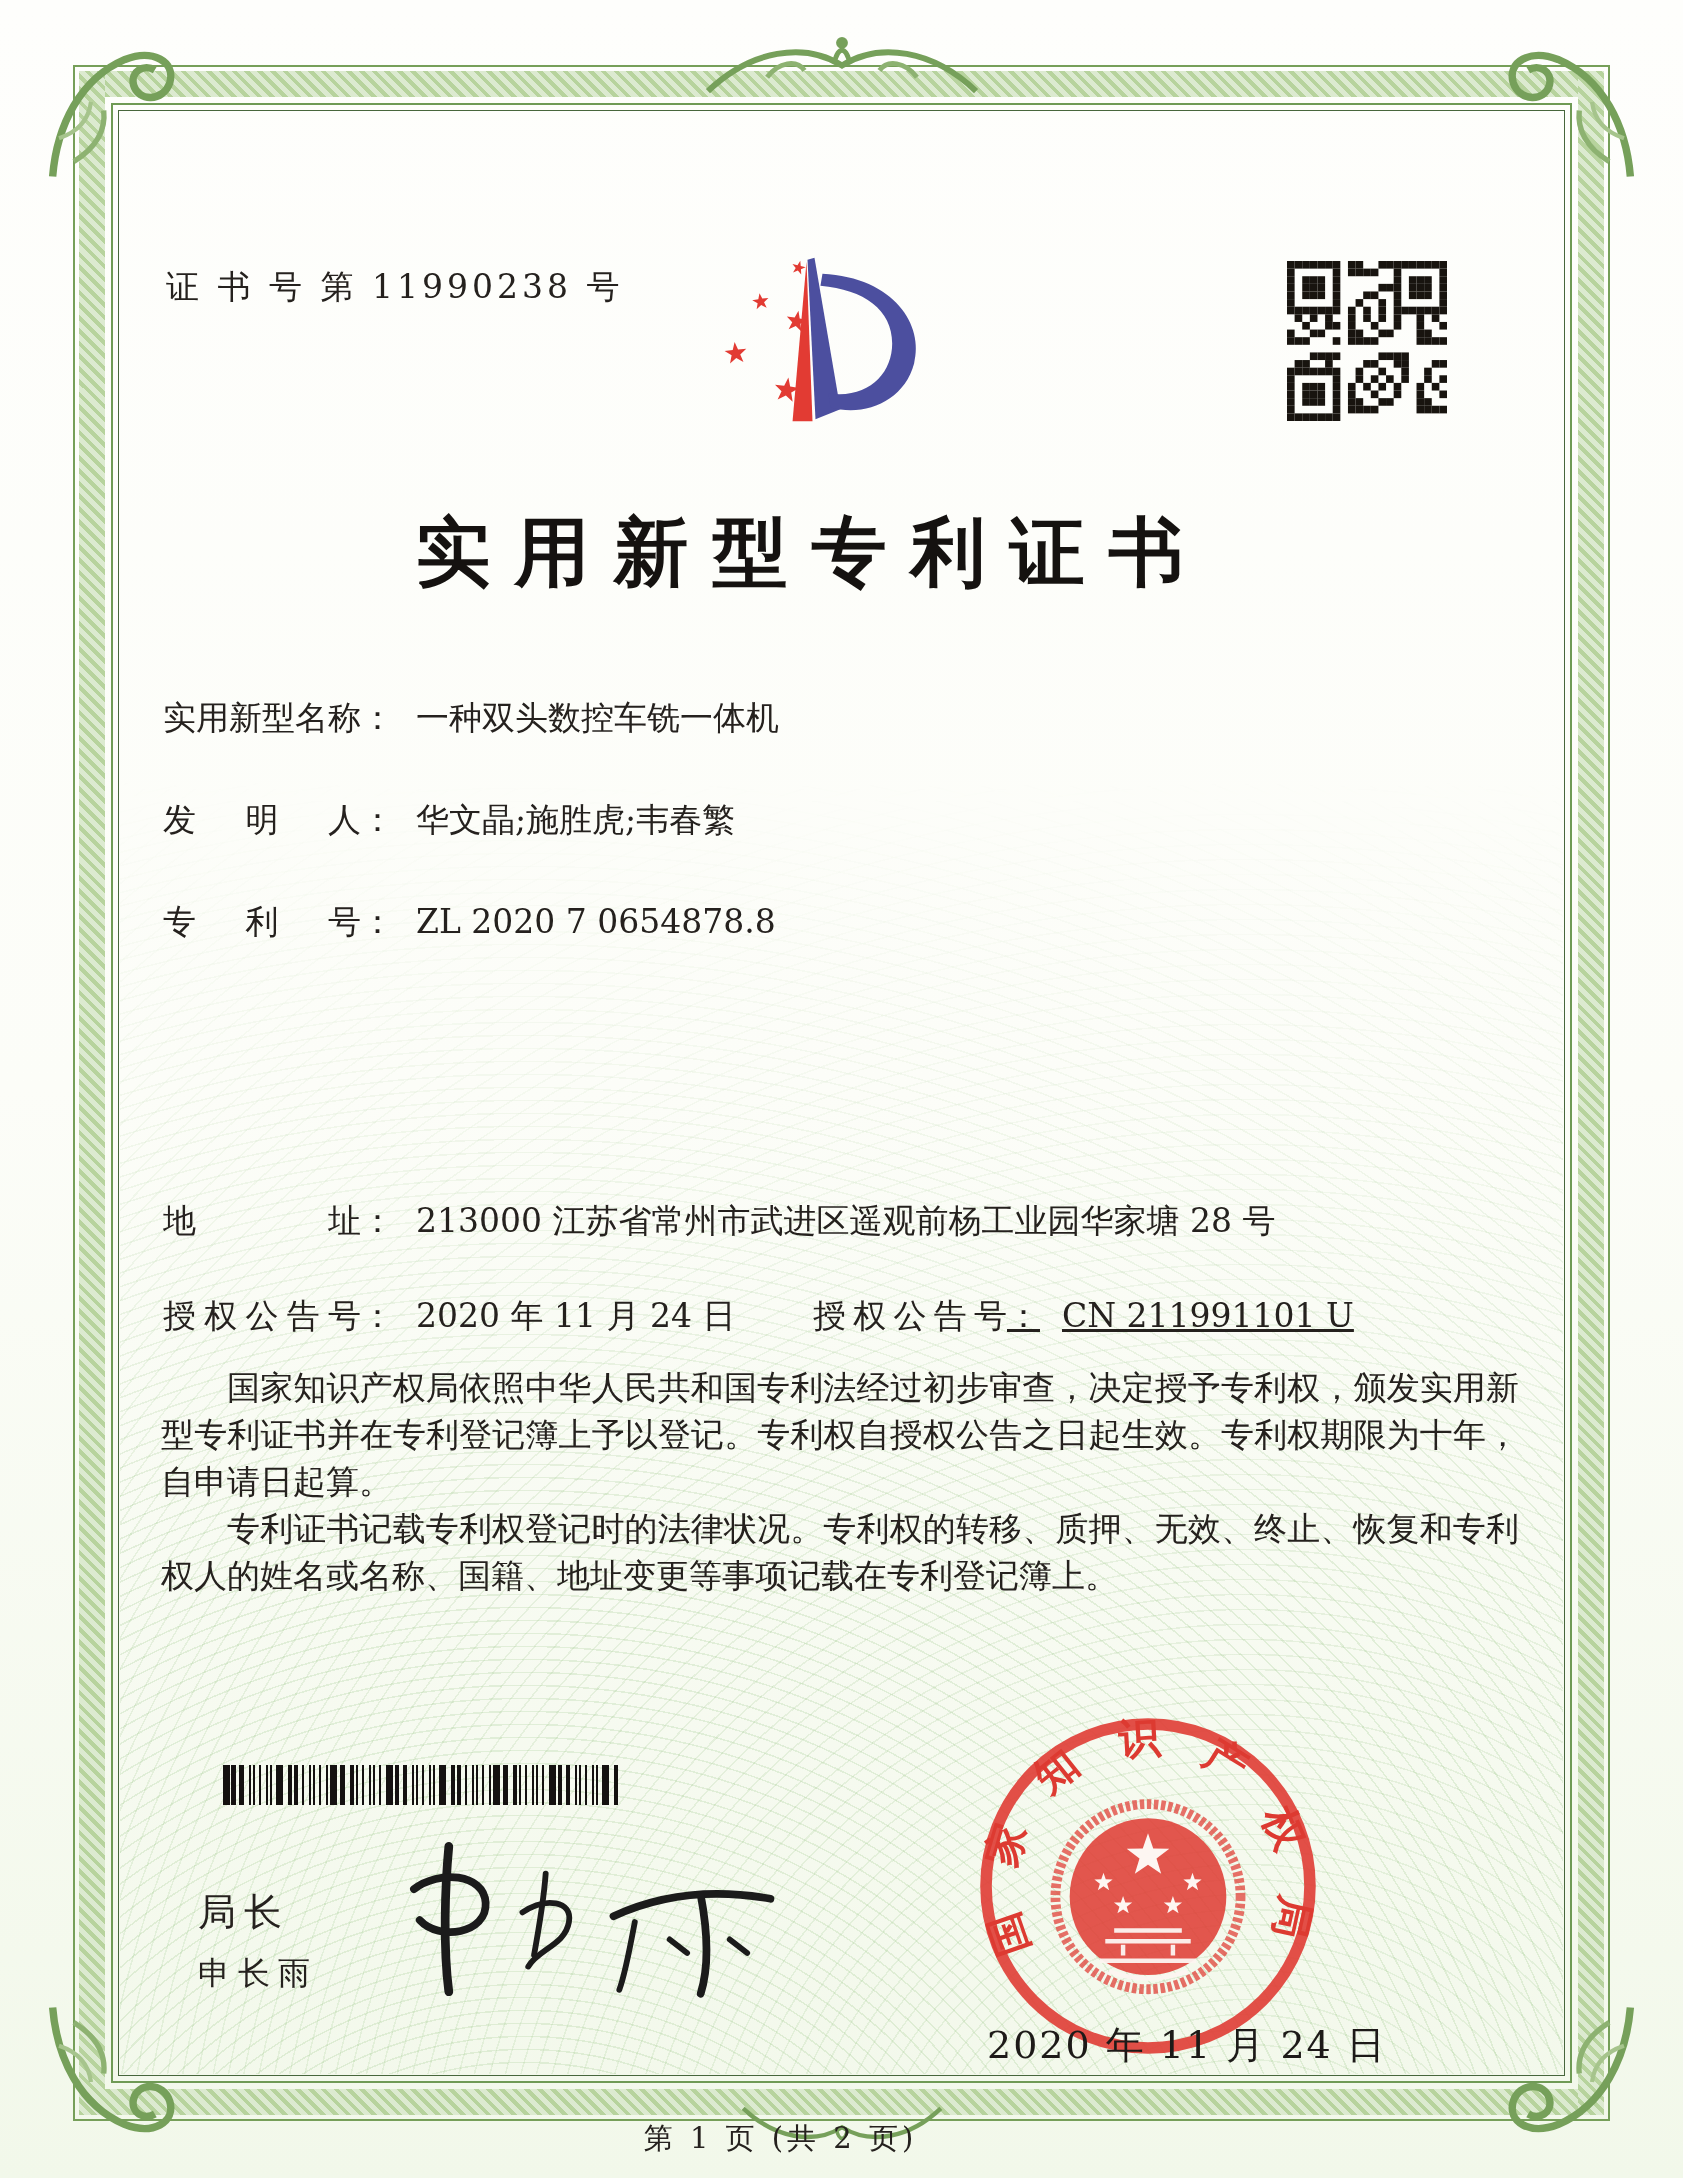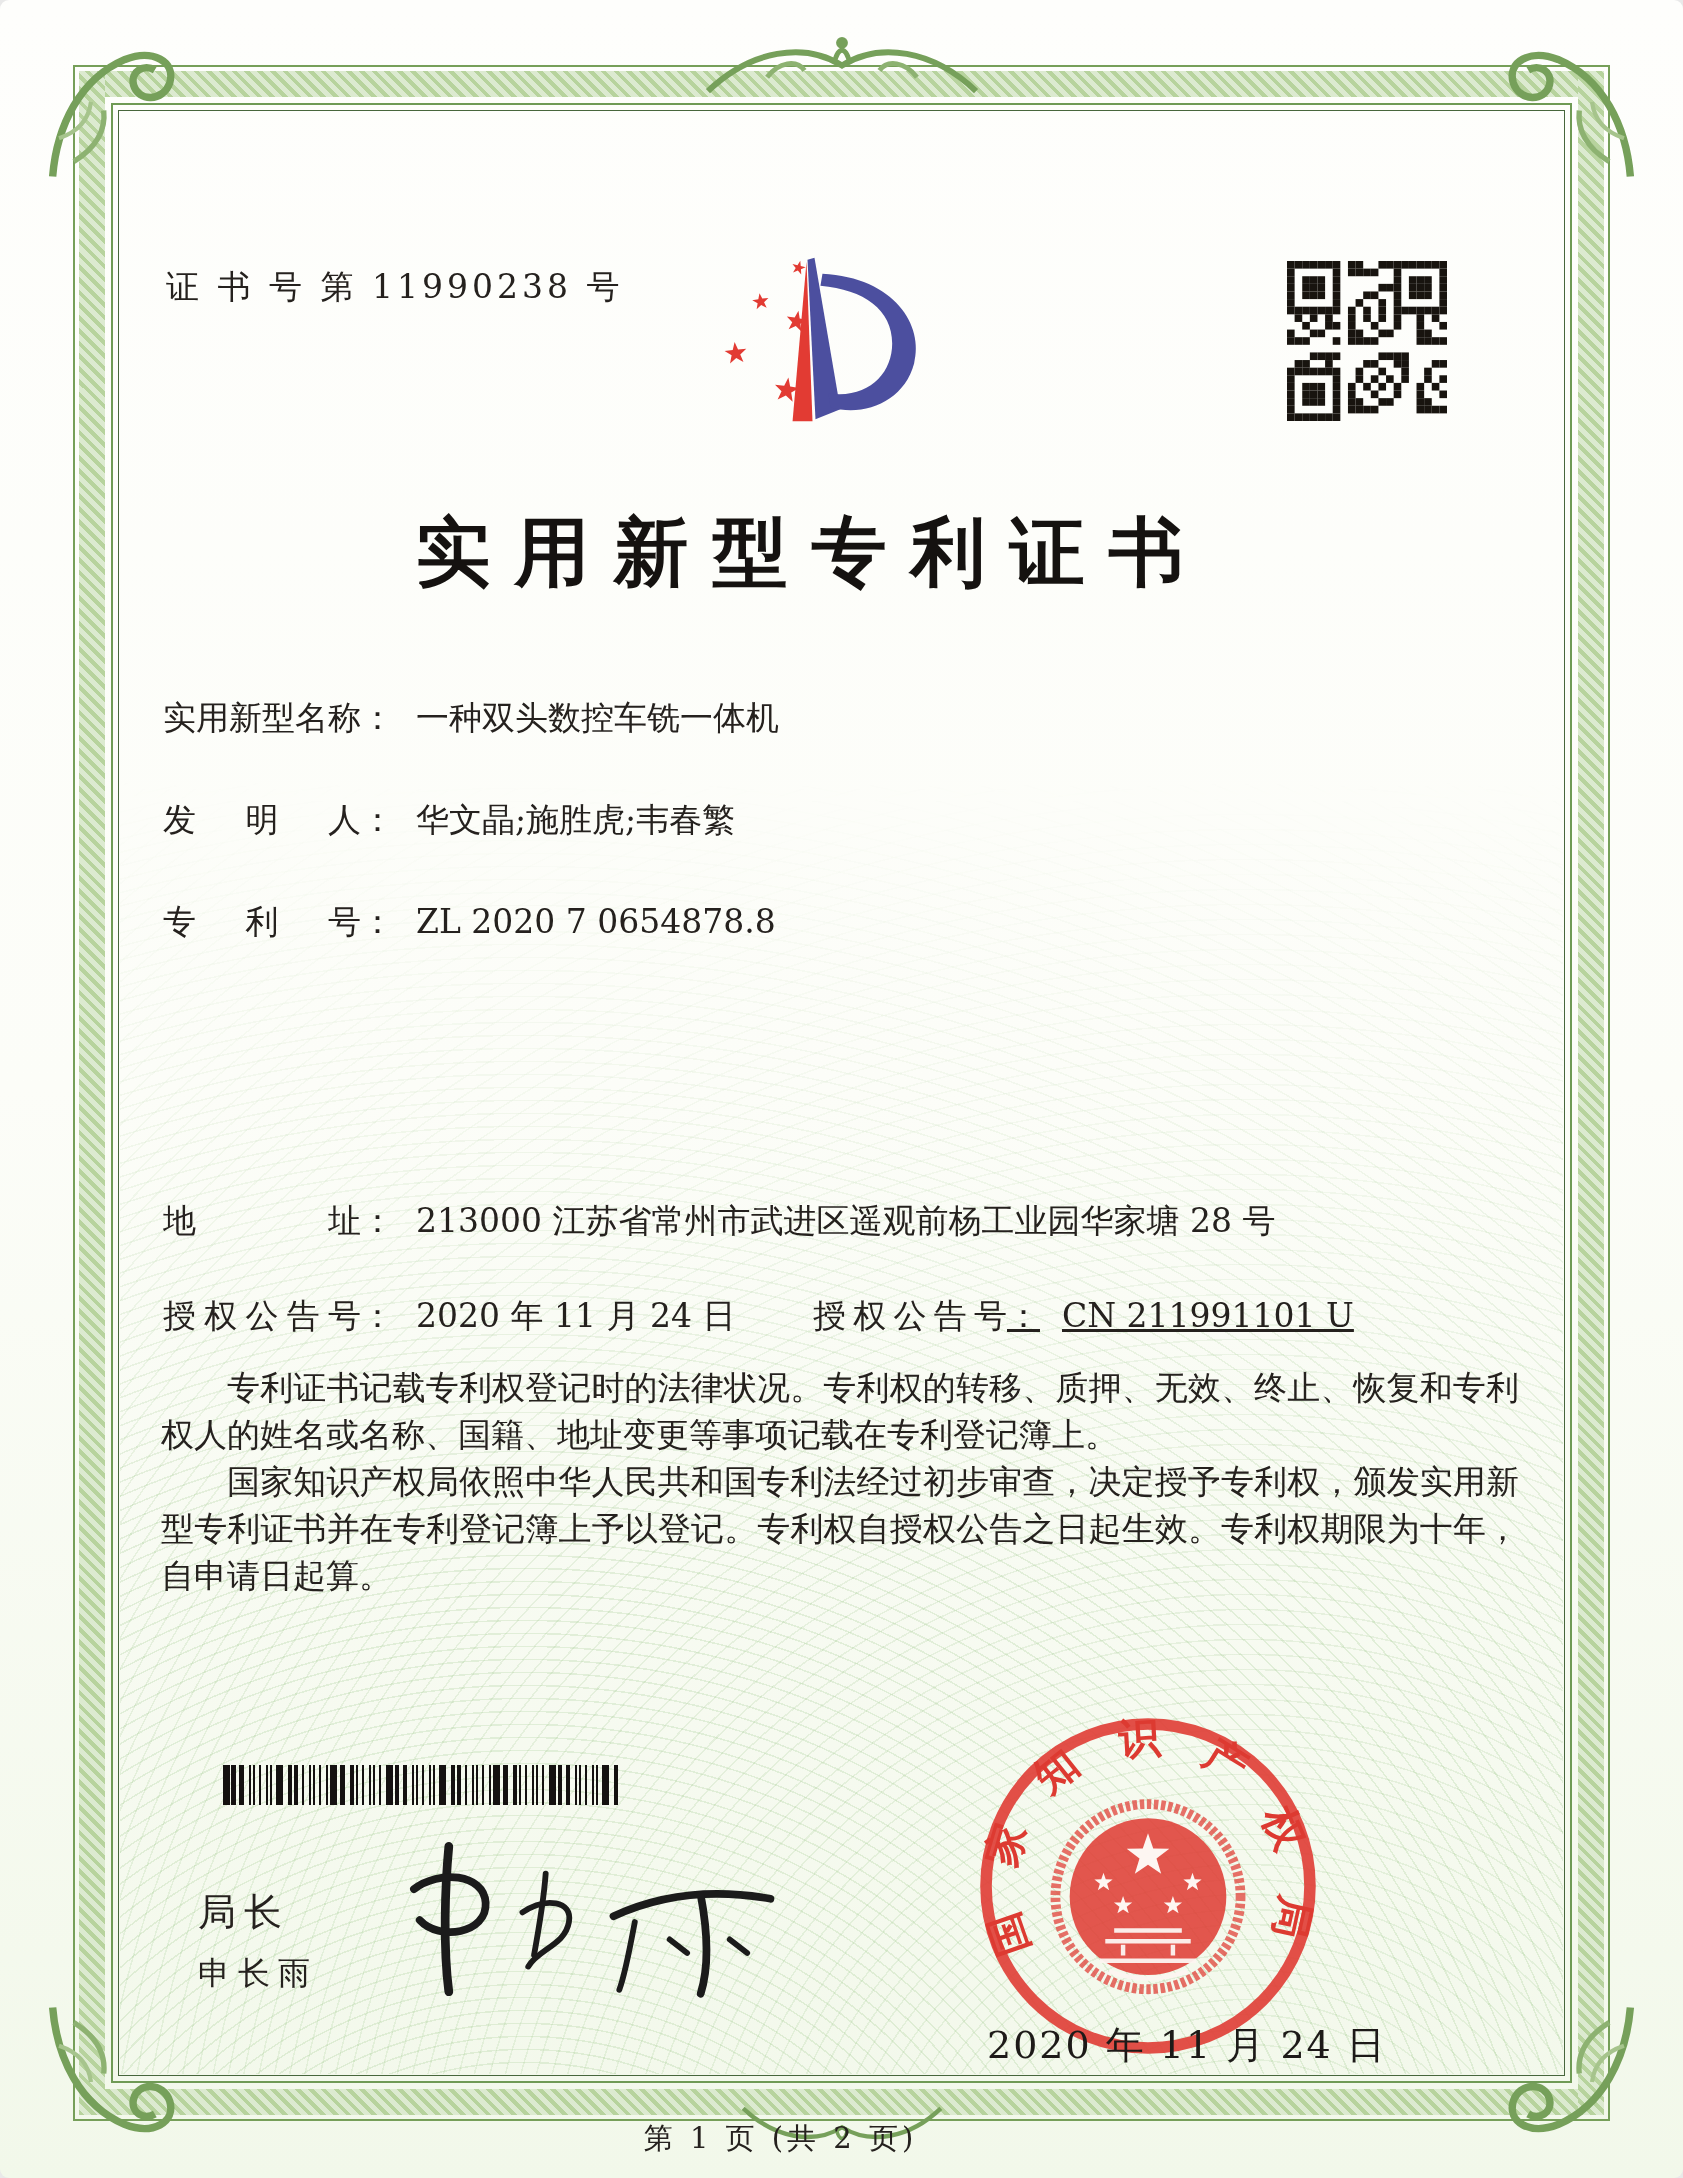--- a/index.html
+++ b/index.html
@@ -1,18 +1,18 @@
 <!DOCTYPE html>
 <html><head>
 <meta charset="utf-8">
 <style>
   html,body{margin:0;padding:0;background:#e9e9e9;}
   .page{position:relative;width:1683px;height:2178px;margin:0 auto;overflow:hidden;
         background:linear-gradient(180deg,#fefefc 0%,#fcfdf8 50%,#f2f8ea 100%);
-        font-family:"DejaVu Serif","Liberation Serif",serif;color:#25211e;border-radius:9px;}
+        font-family:"DejaVu Serif","Liberation Serif",serif;color:#25211e;}
   
   .f1{position:absolute;inset:65px 73px 57px 73px;border:2px solid #769f59;}
   .band{position:absolute;background:repeating-linear-gradient(45deg,#b7d39d 0 4px,#dcead0 4px 9px);}
   .bt{left:79px;right:79px;top:71px;height:26px;}
   .bb{left:79px;right:79px;bottom:63px;height:26px;}
   .bl{left:79px;top:71px;bottom:63px;width:26px;}
   .br{right:79px;top:71px;bottom:63px;width:26px;}
   .f3{position:absolute;inset:103px 111px 95px 111px;border:2px solid #6f9a55;}
   .f4{position:absolute;inset:110px 118px 102px 118px;border:1px solid #47663c;}
   .corner{position:absolute;width:149px;height:149px;}
@@ -354,22 +354,22 @@
     <span class="lbl">地 址</span><span class="col">：</span><span class="val">213000 江苏省常州市武进区遥观前杨工业园华家塘 28 号</span>
   </div>
   <div class="row" style="top:1294px">
     <span class="lbl">授权公告号</span><span class="col">：</span><span class="val">2020 年 11 月 24 日</span>
     <span class="pair2">
       <span class="lbl" style="width:194px">授权公告号</span><span class="col">：</span><span class="val">CN 211991101 U</span>
     </span>
   </div>
 
   <div class="paras">
+    <p>国家知识产权局依照中华人民共和国专利法经过初步审查，决定授予专利权，颁发实用新型专利证书并在专利登记簿上予以登记。专利权自授权公告之日起生效。专利权期限为十年，自申请日起算。</p>
     <p>专利证书记载专利权登记时的法律状况。专利权的转移、质押、无效、终止、恢复和专利权人的姓名或名称、国籍、地址变更等事项记载在专利登记簿上。</p>
-    <p>国家知识产权局依照中华人民共和国专利法经过初步审查，决定授予专利权，颁发实用新型专利证书并在专利登记簿上予以登记。专利权自授权公告之日起生效。专利权期限为十年，自申请日起算。</p>
   </div>
 
   <div class="barcode" id="barcode"><i style="width:6.8px;margin-right:1.7px"></i><i style="width:4.6px;margin-right:3.4px"></i><i style="width:4.6px;margin-right:5px"></i><i style="width:2.3px;margin-right:1.7px"></i><i style="width:2.3px;margin-right:3.4px"></i><i style="width:2.3px;margin-right:5px"></i><i style="width:2.3px;margin-right:1.7px"></i><i style="width:2.3px;margin-right:3.4px"></i><i style="width:6.8px;margin-right:5px"></i><i style="width:4.6px;margin-right:1.7px"></i><i style="width:4.6px;margin-right:3.4px"></i><i style="width:2.3px;margin-right:5px"></i><i style="width:2.3px;margin-right:1.7px"></i><i style="width:2.3px;margin-right:3.4px"></i><i style="width:2.3px;margin-right:5px"></i><i style="width:2.3px;margin-right:1.7px"></i><i style="width:6.8px;margin-right:3.4px"></i><i style="width:4.6px;margin-right:5px"></i><i style="width:4.6px;margin-right:1.7px"></i><i style="width:2.3px;margin-right:3.4px"></i><i style="width:2.3px;margin-right:5px"></i><i style="width:2.3px;margin-right:1.7px"></i><i style="width:2.3px;margin-right:3.4px"></i><i style="width:2.3px;margin-right:5px"></i><i style="width:6.8px;margin-right:1.7px"></i><i style="width:4.6px;margin-right:3.4px"></i><i style="width:4.6px;margin-right:5px"></i><i style="width:2.3px;margin-right:1.7px"></i><i style="width:2.3px;margin-right:3.4px"></i><i style="width:2.3px;margin-right:5px"></i><i style="width:2.3px;margin-right:1.7px"></i><i style="width:2.3px;margin-right:3.4px"></i><i style="width:6.8px;margin-right:5px"></i><i style="width:4.6px;margin-right:1.7px"></i><i style="width:4.6px;margin-right:3.4px"></i><i style="width:2.3px;margin-right:5px"></i><i style="width:2.3px;margin-right:1.7px"></i><i style="width:2.3px;margin-right:3.4px"></i><i style="width:2.3px;margin-right:5px"></i><i style="width:2.3px;margin-right:1.7px"></i><i style="width:6.8px;margin-right:3.4px"></i><i style="width:4.6px;margin-right:5px"></i><i style="width:4.6px;margin-right:1.7px"></i><i style="width:2.3px;margin-right:3.4px"></i><i style="width:2.3px;margin-right:5px"></i><i style="width:2.3px;margin-right:1.7px"></i><i style="width:2.3px;margin-right:3.4px"></i><i style="width:2.3px;margin-right:5px"></i><i style="width:6.8px;margin-right:1.7px"></i><i style="width:4.6px;margin-right:3.4px"></i><i style="width:4.6px;margin-right:5px"></i><i style="width:2.3px;margin-right:1.7px"></i><i style="width:2.3px;margin-right:3.4px"></i><i style="width:2.3px;margin-right:5px"></i><i style="width:2.3px;margin-right:1.7px"></i><i style="width:2.3px;margin-right:3.4px"></i><i style="width:6.8px;margin-right:5px"></i><i style="width:4.6px;margin-right:1.7px"></i></div>
 
   <div class="officer-title">局长</div>
   <div class="officer-name">申长雨</div>
 
   <svg class="signature" viewBox="0 0 480 172">
     <g fill="none" stroke="#1b1b1b" stroke-linecap="round">
       <path d="M70,8 C66,50 64,112 70,158" stroke-width="9"></path>

